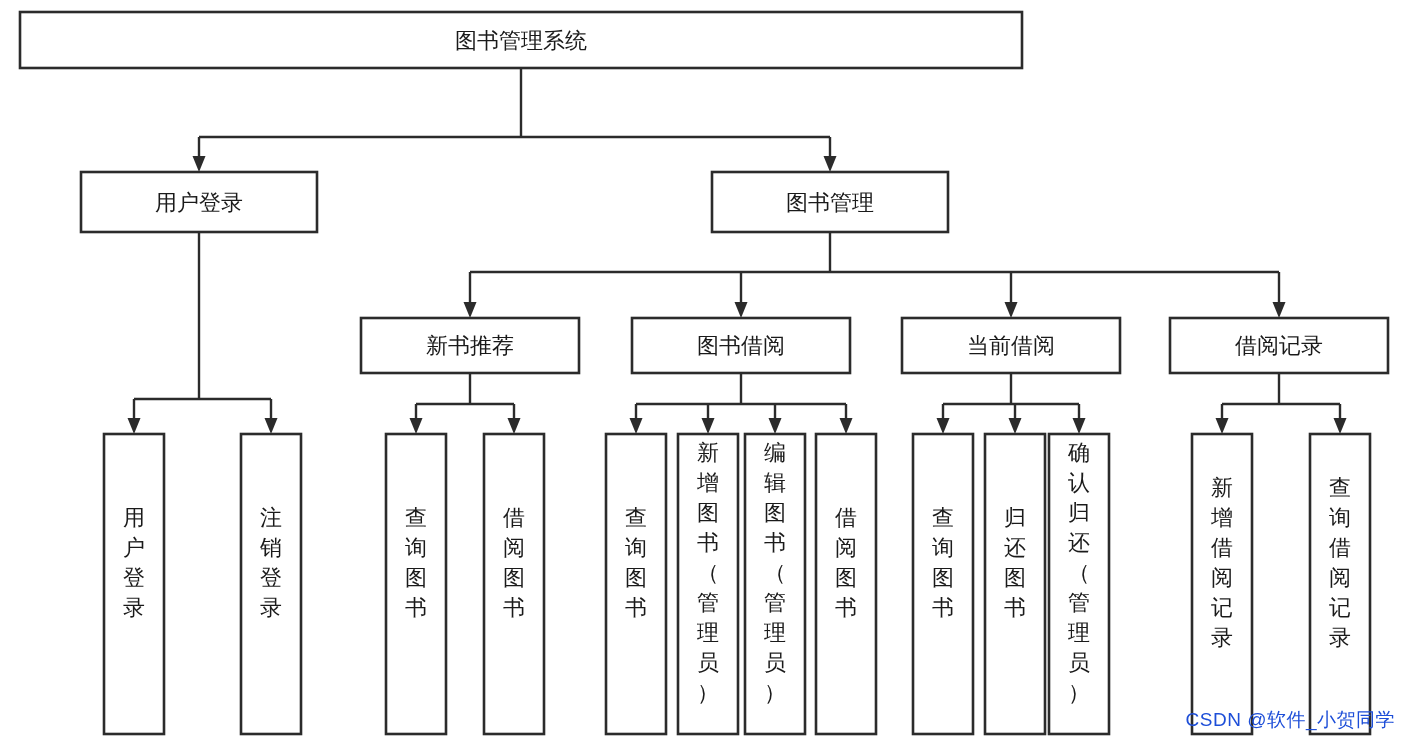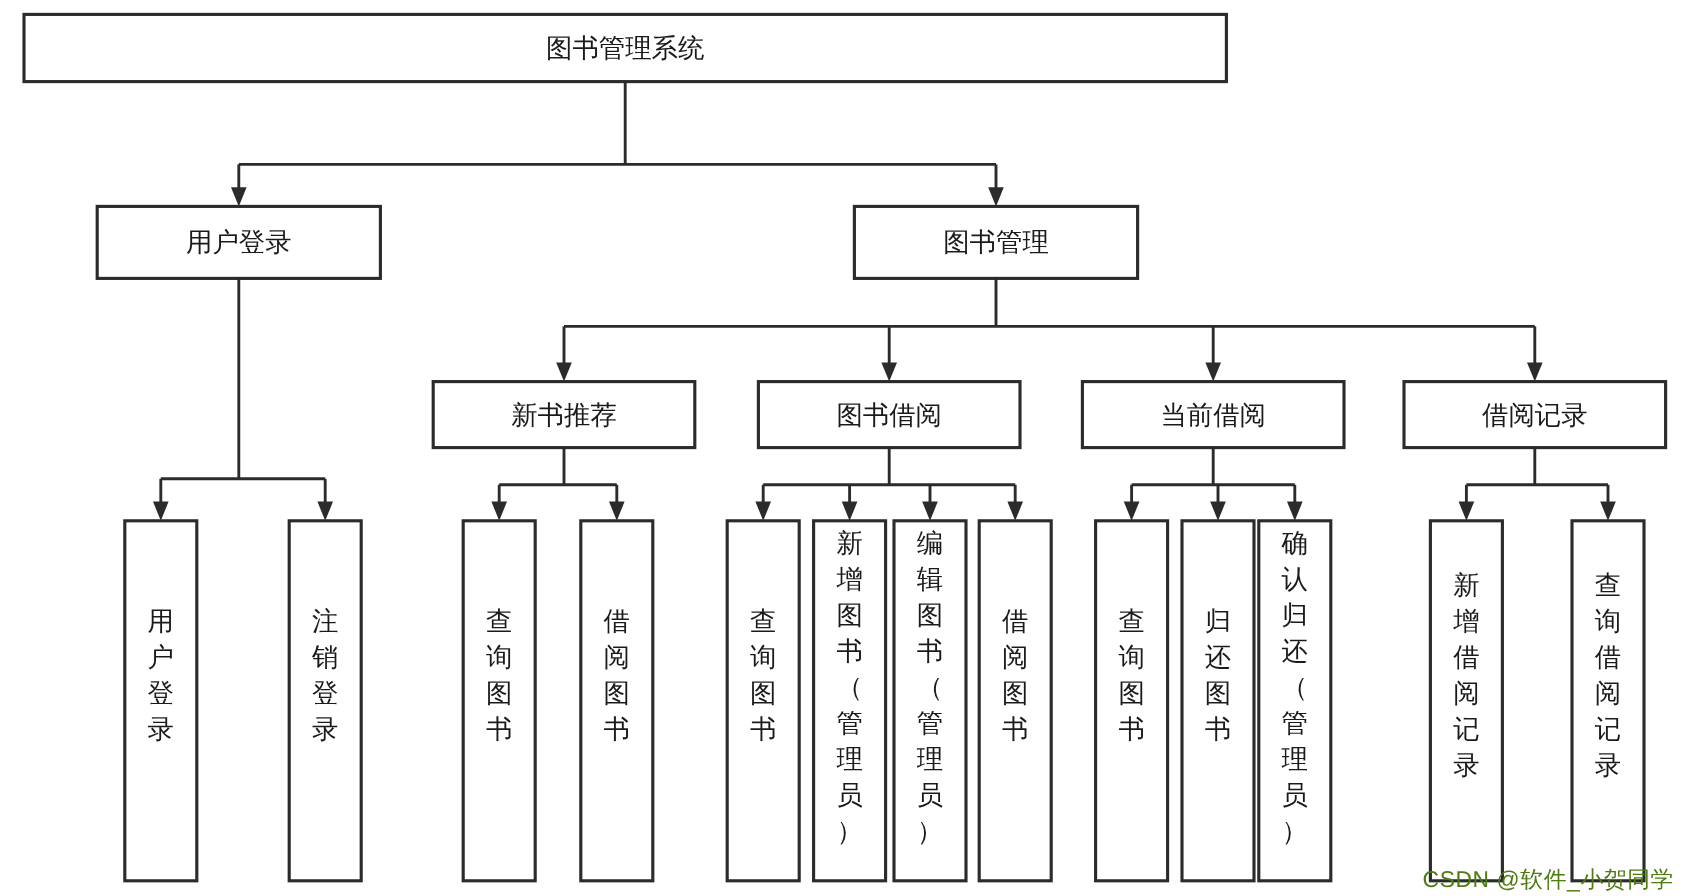--- a/index.html
+++ b/index.html
@@ -55,24 +55,24 @@
     font-family: "Liberation Sans", "DejaVu Sans", sans-serif;
     font-size: 22px;
     fill: #1a1a1a;
     text-anchor: middle;
     dominant-baseline: central;
     white-space: pre;
   }
   .watermark-text {
     position: absolute;
     right: 10px;
-    bottom: 1px;
+    bottom: 14px;
     font-family: "Liberation Sans", "DejaVu Sans", sans-serif;
     font-size: 19px;
-    color: #4d7c0f;
+    color: #1d4ed8;
     letter-spacing: 0.5px;
     user-select: none;
     white-space: nowrap;
   }
 </style>
 </head>
 <body>
 
 <div id="diagram-root">
   <svg id="tree-svg" viewBox="0 0 1405 747" xmlns="http://www.w3.org/2000/svg">

